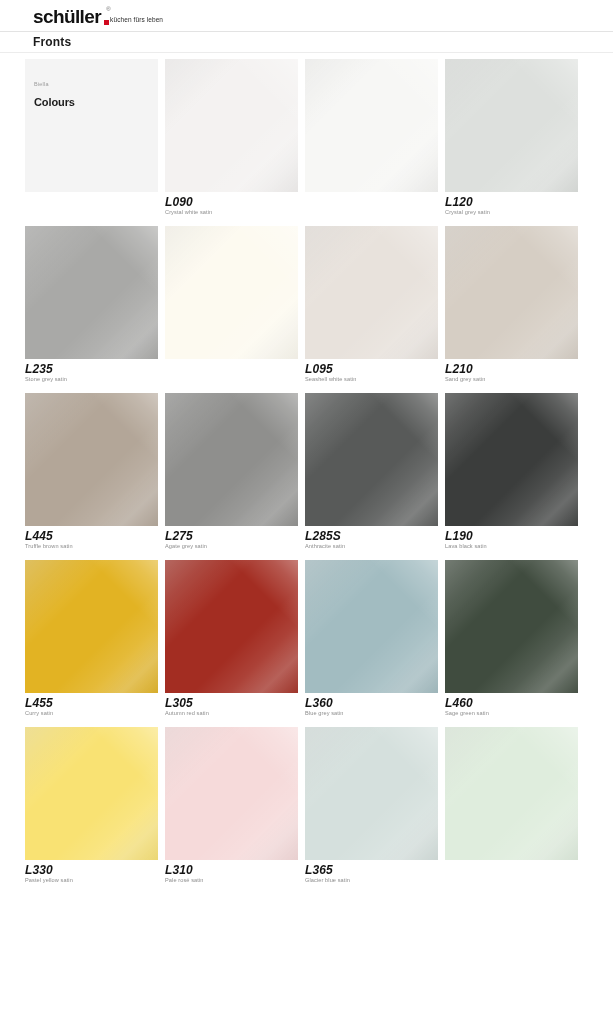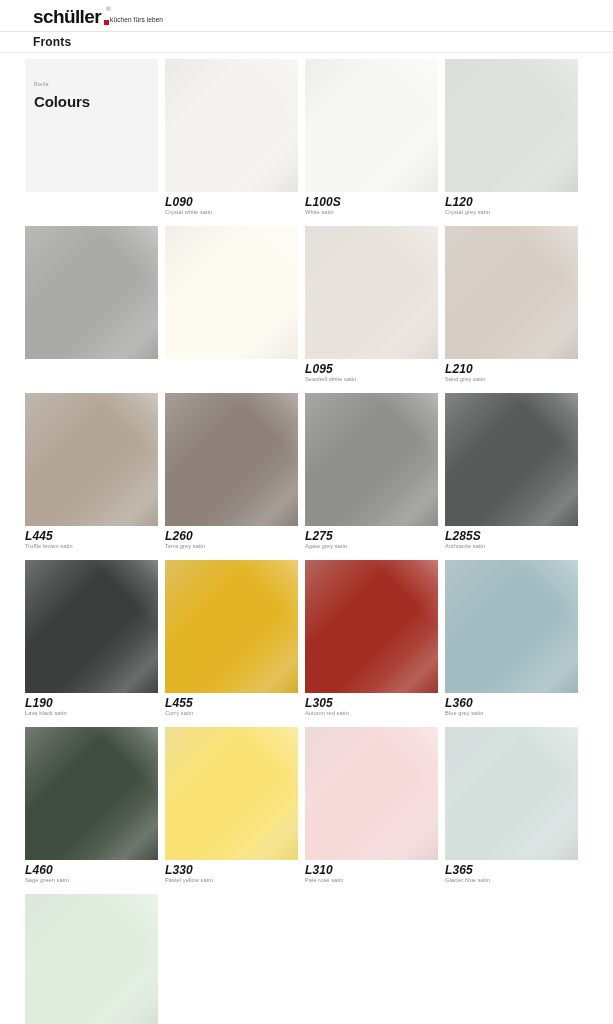--- a/index.html
+++ b/index.html
@@ -164,21 +164,21 @@
     top: 21px;
     font-size: 5.5px;
     line-height: 8px;
     color: #9a9a9a;
     letter-spacing: 0.2px;
   }
   .intro-title {
     position: absolute;
     left: 9px;
     top: 36px;
-    font-size: 15px;
+    font-size: 11px;
     line-height: 14px;
     font-weight: bold;
     color: #1b1b1b;
     letter-spacing: -0.1px;
   }
 
   .cell-caption {
     padding-top: 5px;
   }
   .cell-code {
@@ -242,42 +242,42 @@
           <div class="cell-code">L090</div>
           <div class="cell-name">Crystal white satin</div>
         </div>
       </div>
       <div class="cell">
         <div class="swatch" style="background: rgb(247, 247, 245);">
           <div class="gloss-a"></div>
           <div class="gloss-b"></div>
           <div class="gloss-c"></div>
         </div>
-        <div class="cell-caption">
-          <div class="cell-code">L100S</div>
-          <div class="cell-name">White satin</div>
-        </div>
       </div>
       <div class="cell">
         <div class="swatch" style="background: rgb(221, 224, 221);">
           <div class="gloss-a"></div>
           <div class="gloss-b"></div>
           <div class="gloss-c"></div>
         </div>
         <div class="cell-caption">
           <div class="cell-code">L120</div>
           <div class="cell-name">Crystal grey satin</div>
         </div>
       </div>
       <div class="cell">
         <div class="swatch" style="background: rgb(169, 169, 167);">
           <div class="gloss-a"></div>
           <div class="gloss-b"></div>
           <div class="gloss-c"></div>
         </div>
+        <div class="cell-caption">
+          <div class="cell-code">L235</div>
+          <div class="cell-name">Stone grey satin</div>
+        </div>
       </div>
       <div class="cell">
         <div class="swatch" style="background: rgb(253, 250, 240);">
           <div class="gloss-a"></div>
           <div class="gloss-b"></div>
           <div class="gloss-c"></div>
         </div>
       </div>
       <div class="cell">
         <div class="swatch" style="background: rgb(232, 226, 220);">
@@ -306,31 +306,20 @@
           <div class="gloss-a"></div>
           <div class="gloss-b"></div>
           <div class="gloss-c"></div>
         </div>
         <div class="cell-caption">
           <div class="cell-code">L445</div>
           <div class="cell-name">Truffle brown satin</div>
         </div>
       </div>
       <div class="cell">
-        <div class="swatch" style="background: rgb(141, 129, 121);">
-          <div class="gloss-a"></div>
-          <div class="gloss-b"></div>
-          <div class="gloss-c"></div>
-        </div>
-        <div class="cell-caption">
-          <div class="cell-code">L260</div>
-          <div class="cell-name">Terra grey satin</div>
-        </div>
-      </div>
-      <div class="cell">
         <div class="swatch" style="background: rgb(143, 143, 141);">
           <div class="gloss-a"></div>
           <div class="gloss-b"></div>
           <div class="gloss-c"></div>
         </div>
         <div class="cell-caption">
           <div class="cell-code">L275</div>
           <div class="cell-name">Agate grey satin</div>
         </div>
       </div>

